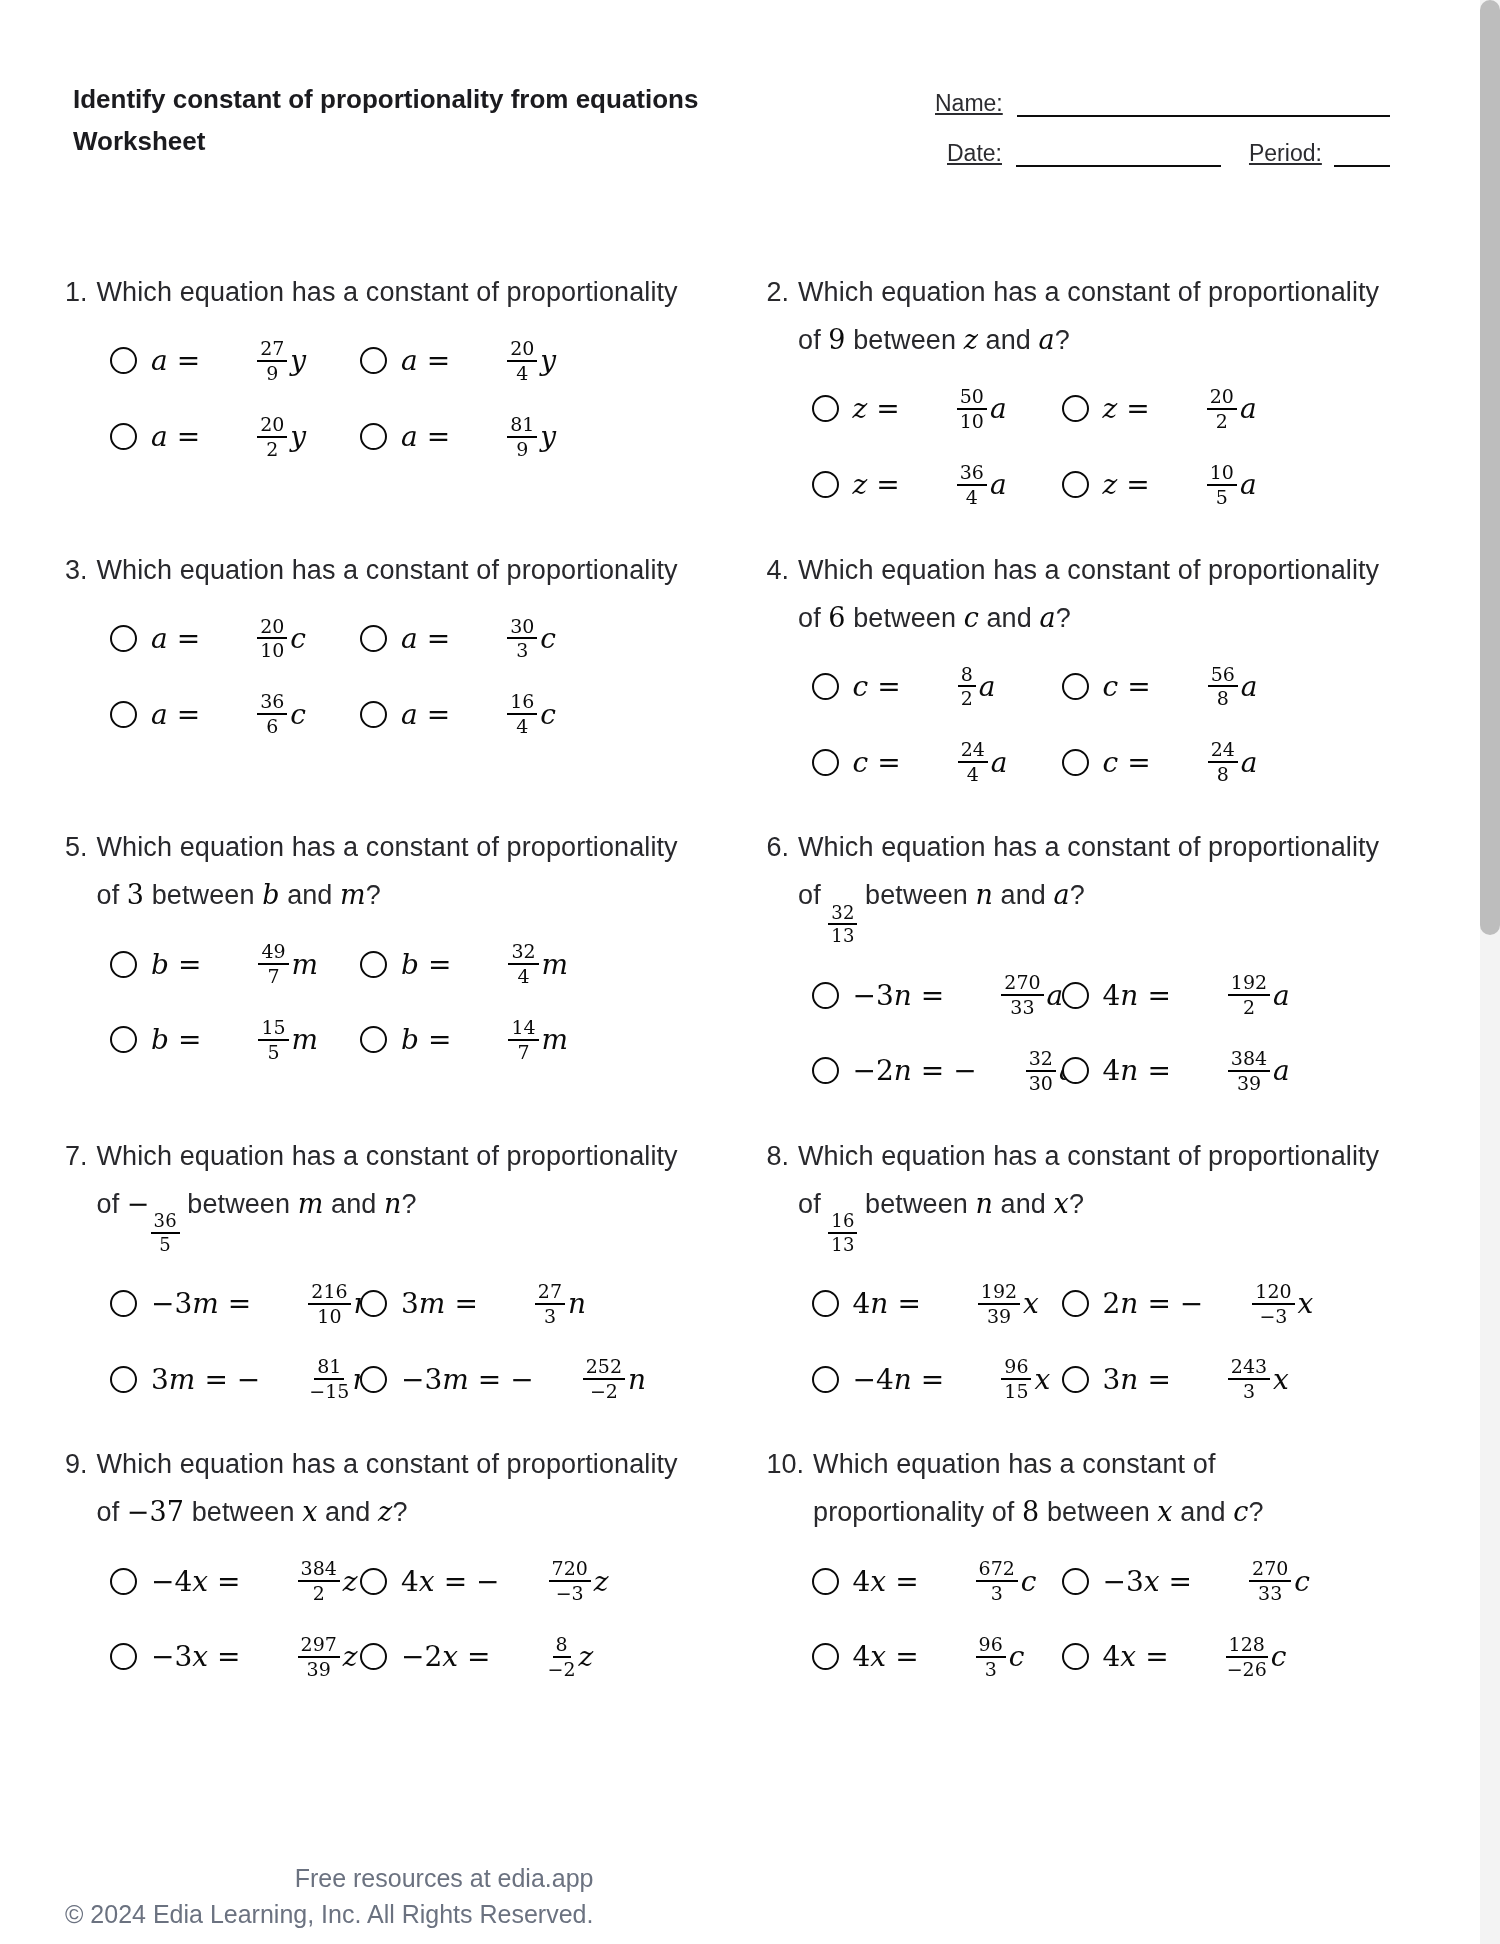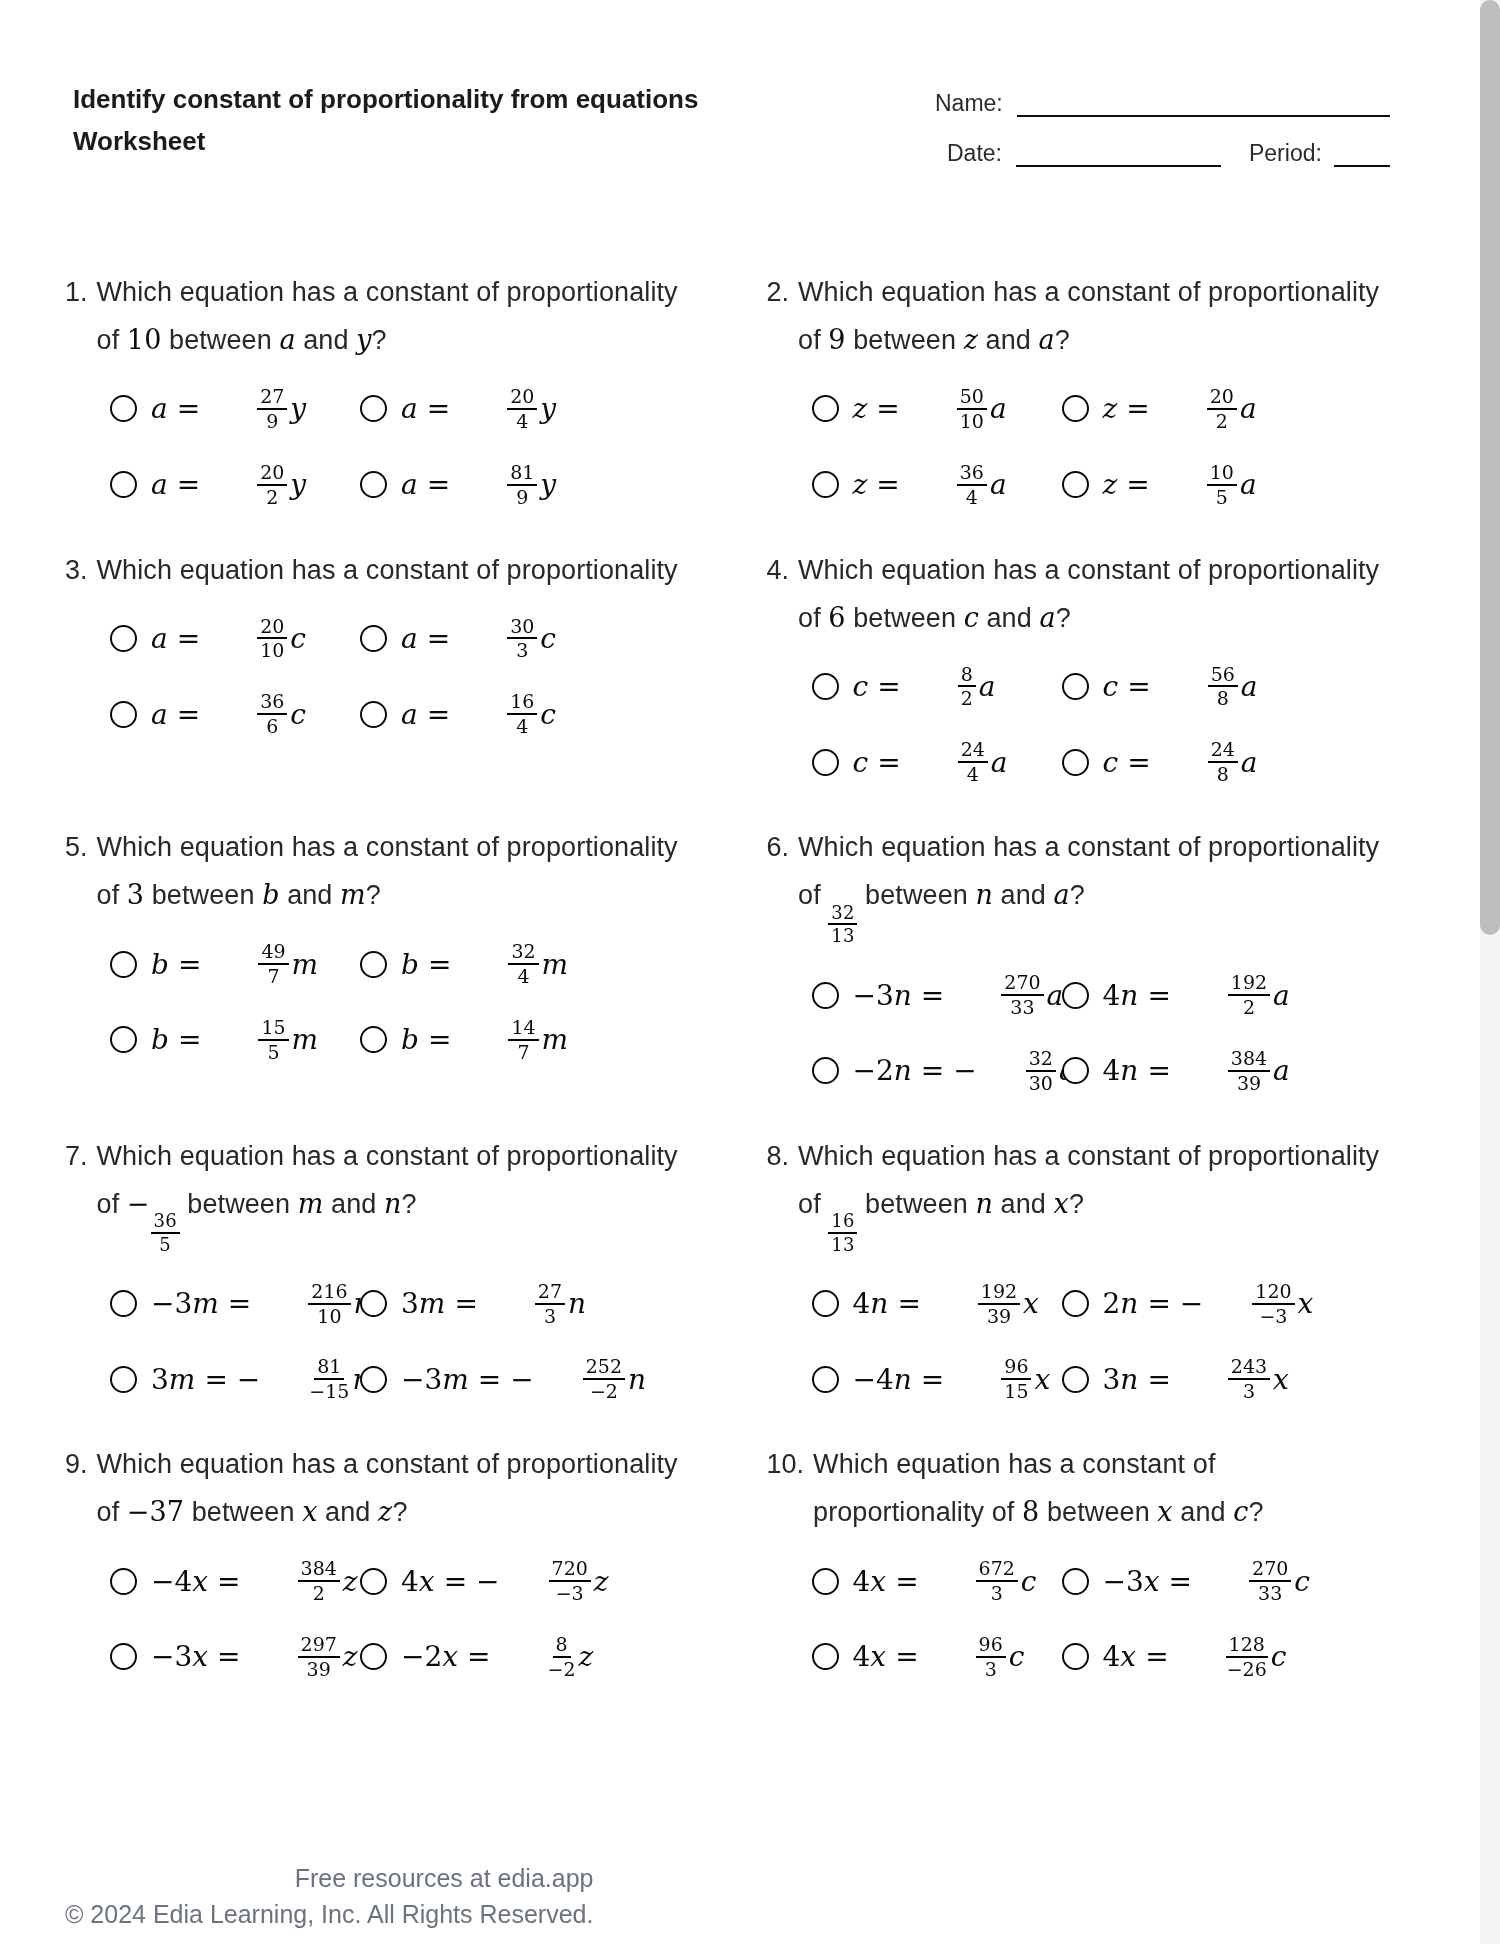--- a/index.html
+++ b/index.html
@@ -1,21 +1,21 @@
 <!DOCTYPE html>
 <html><head>
 <meta charset="utf-8">
 <style>
   html,body{margin:0;padding:0;background:#ffffff;}
   body{width:1500px;height:1944px;position:relative;font-family:"Liberation Sans",sans-serif;color:#27272b;overflow:hidden;}
 
   
   .title{position:absolute;left:73px;top:78px;font-size:26px;font-weight:700;color:#1b1b1f;line-height:42px;}
   .fields{position:absolute;left:935px;top:90px;width:455px;font-size:23px;color:#2c2c30;}
-  .f-row{display:flex;align-items:flex-end;}
+  .f-row{display:flex;align-items:flex-end;text-decoration:underline;}
   .f-row + .f-row{margin-top:23px;margin-left:12px;}
   .f-line{border-bottom:2.5px solid #0d0d0d;height:21px;}
   .line-name{flex:1;margin-left:14px;}
   .line-date{width:205px;margin-left:14px;}
   .lbl-period{margin-left:28px;text-align:center;}
   .line-period{flex:1;margin-left:12px;}
 
   
   .qgrid{position:absolute;left:65px;top:272px;width:1325px;display:grid;grid-template-columns:1fr 1fr;column-gap:78px;row-gap:42px;align-content:start;}
   .q-head{display:flex;font-size:27px;line-height:40px;color:#28282c;}
@@ -70,21 +70,20 @@
     <span class="f-line line-period"></span>
   </div>
 </div>
 
 <main class="qgrid" id="questions">
     <section class="question">
     <div class="q-head">
       <span class="q-num">1.</span>
       <span class="q-text">
         <span class="q-line1">Which equation has a constant of proportionality</span>
-        <span class="q-line2"><span>of</span> <span class="mser mconst">10</span> <span>between</span> <i class="mvar">a</i> <span>and</span> <i class="mvar">y</i><span>?</span></span>
       </span>
     </div>
     <div class="options">
         <label class="option">
           <span class="radio"></span>
           <span class="eq">
             <span class="lhs">
               <i class="mvar">a</i>
             </span>
             <span class="mser">=</span>

